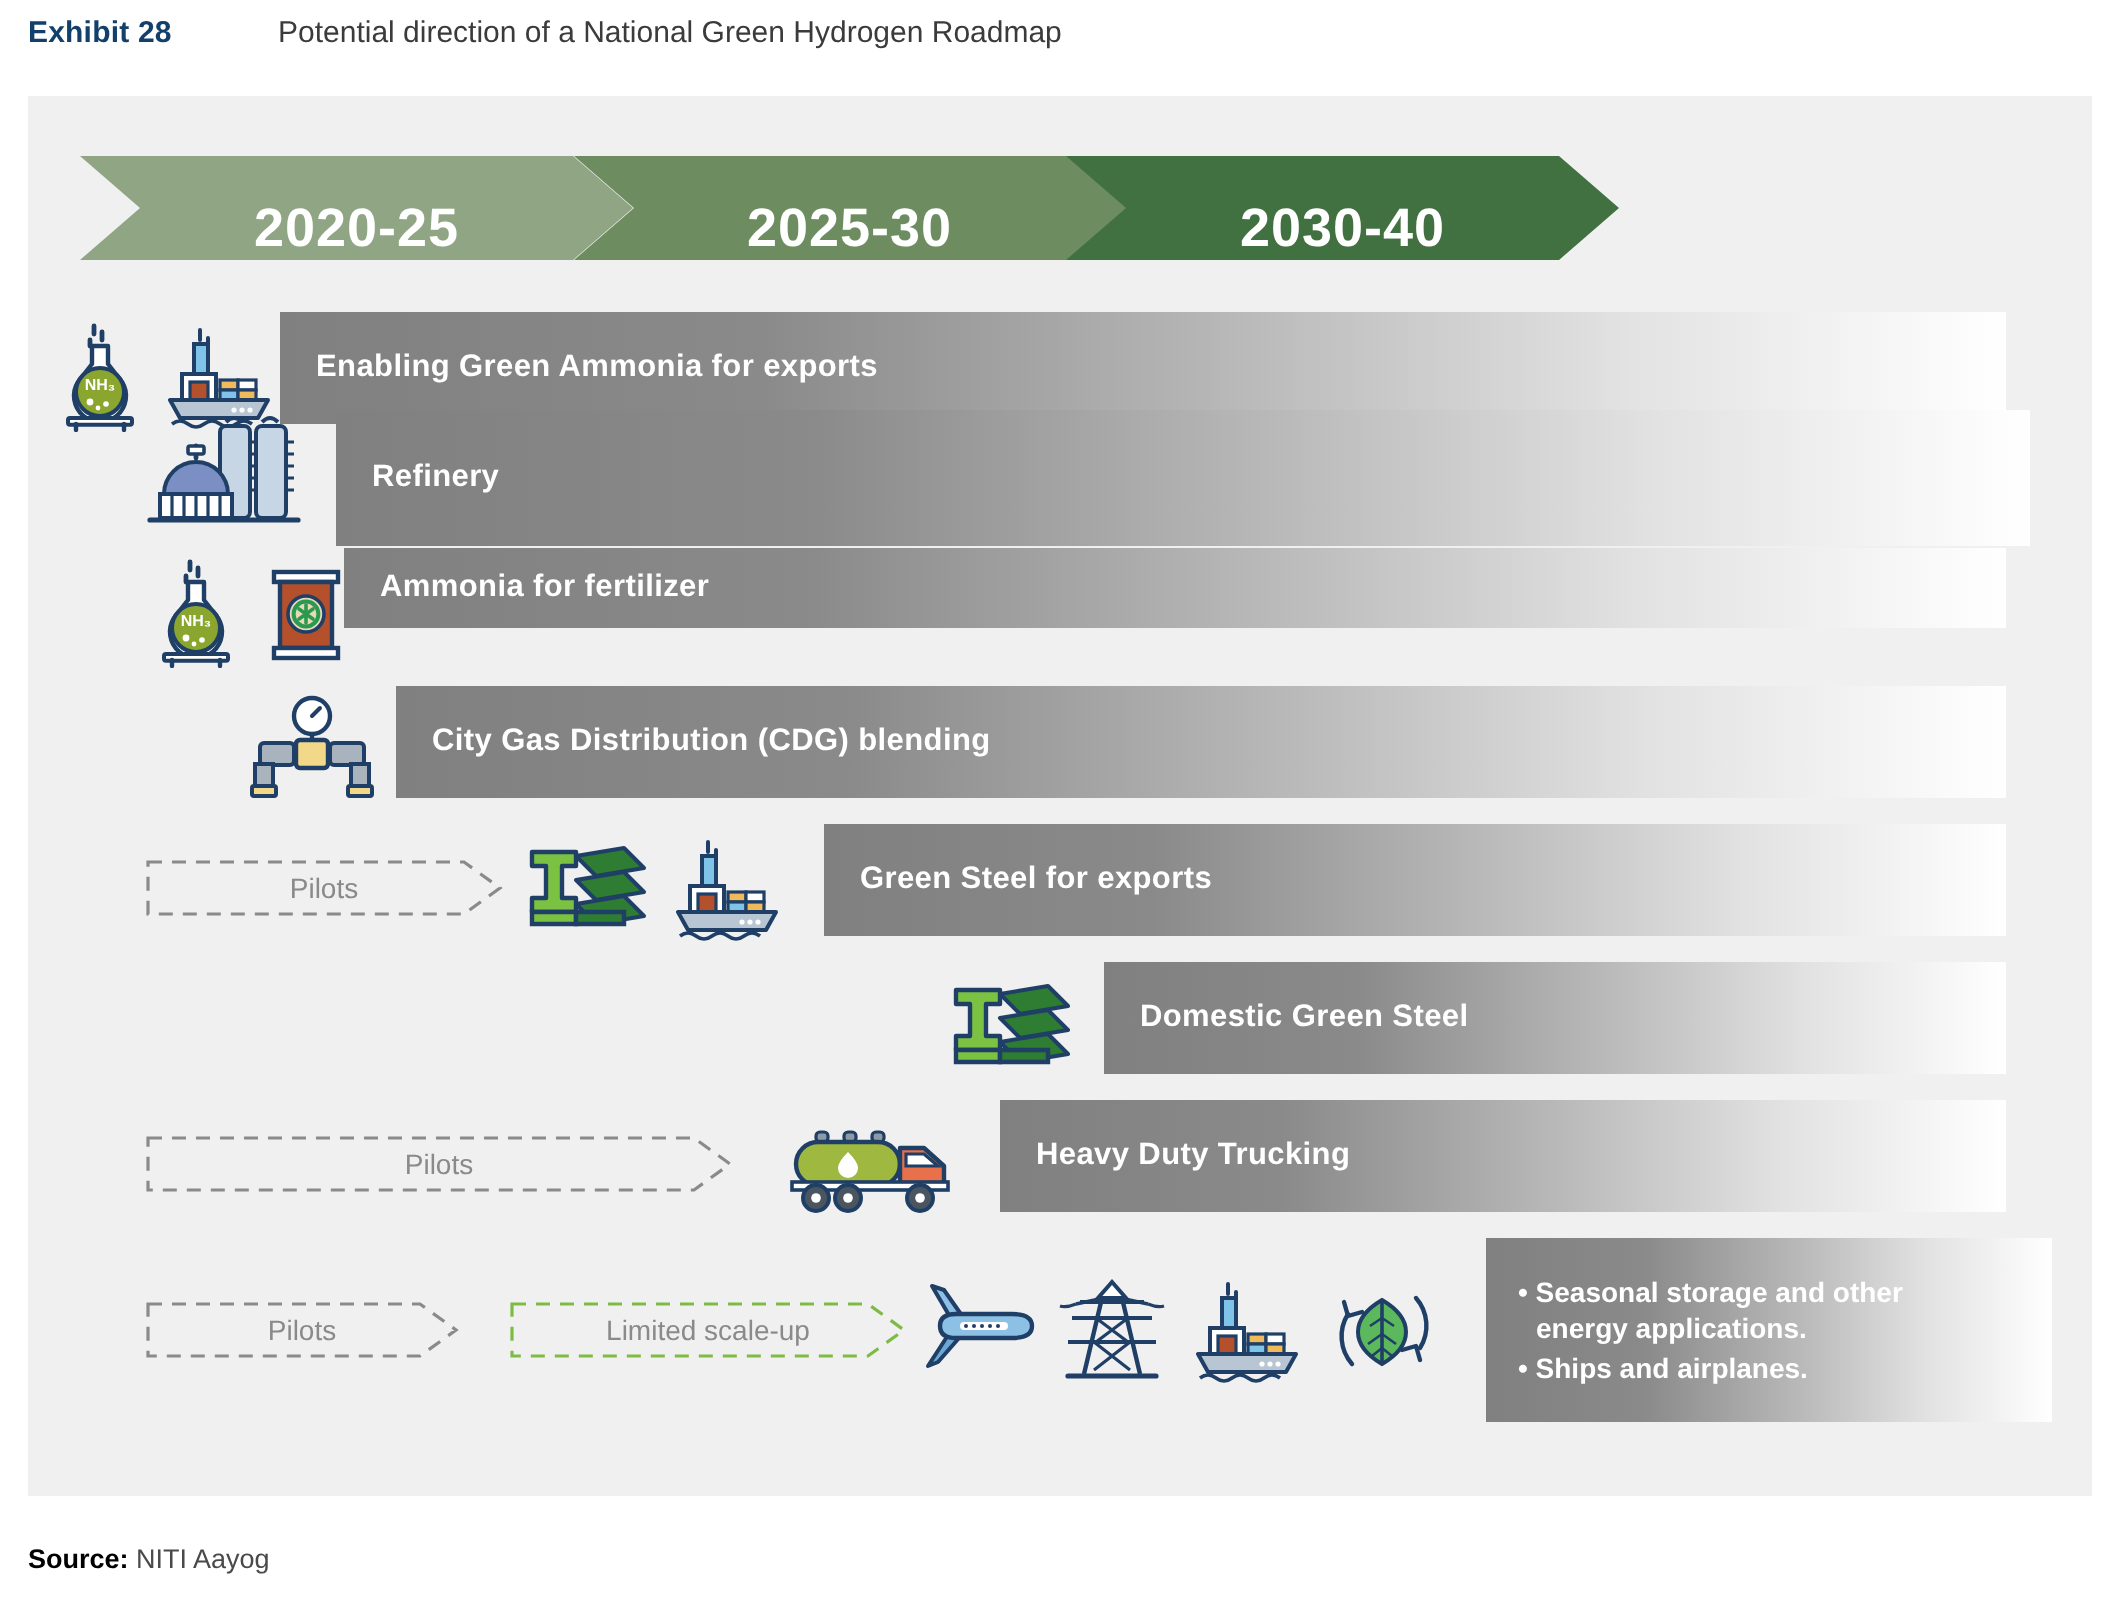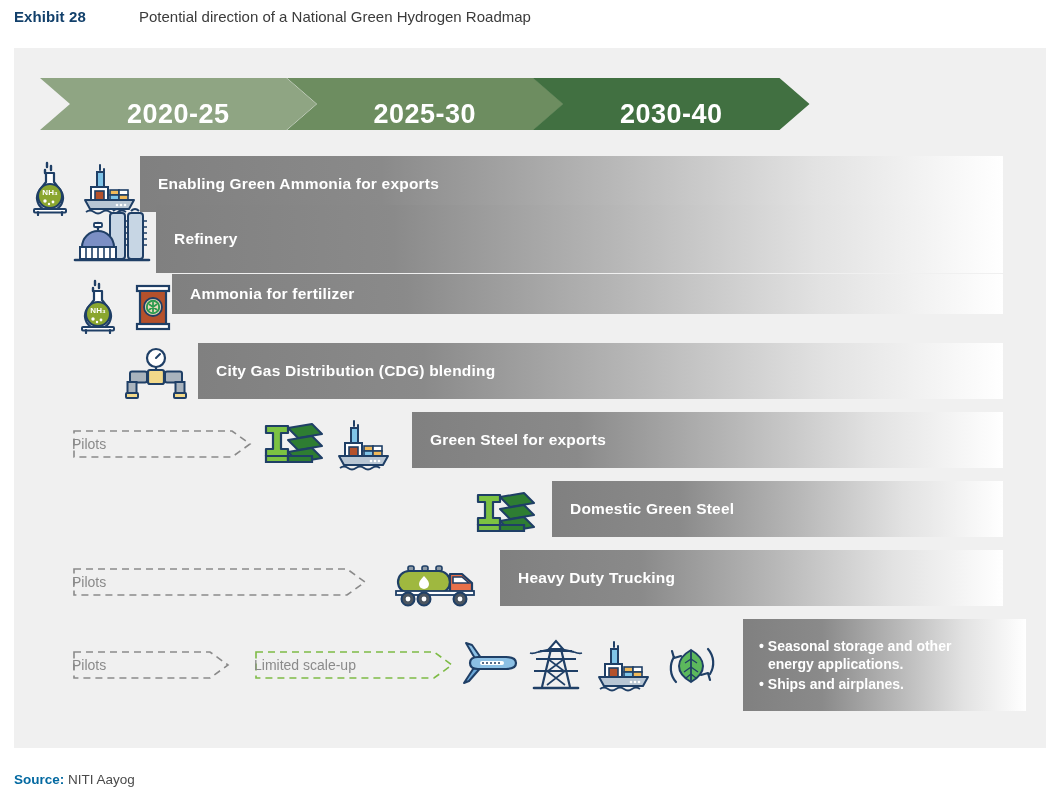--- a/index.html
+++ b/index.html
@@ -55,36 +55,36 @@
   .bullets{
     padding-left:16px;padding-right:8px;
     color:#ffffff;font-size:14px;font-weight:bold;line-height:1.3;
   }
   .bullets div{margin:2px 0;}
   .bullets .b2{margin-top:0;}
 
   
   .pilot{
     position:absolute;top:50%;transform:translateY(-50%);
-    height:38px;display:flex;align-items:center;justify-content:flex-start;
+    height:38px;display:flex;align-items:center;justify-content:center;
   }
   .pilot svg{position:absolute;left:0;top:0;}
   .pilot span{
     position:relative;z-index:2;font-size:14px;color:#8a8a8a;font-weight:400;
   }
 
   .icons{position:absolute;top:50%;transform:translateY(-50%);display:flex;align-items:center;gap:6px;}
   .icons svg{display:block;}
 
   
   .source{
     position:absolute;left:14px;top:772px;
     font-size:13.5px;color:#4a4a4a;
   }
-  .source b{color:#0369a1;}
+  .source b{color:#000000;}
 </style>
 </head>
 <body>
 
 <div class="exhibit-head">
   <div class="exhibit-label">Exhibit 28</div>
   <div class="exhibit-title">Potential direction of a National Green Hydrogen Roadmap</div>
 </div>
 
 <div class="canvas">
@@ -143,21 +143,21 @@
         <path d="M7 40 h49 l-5 9 h-39 z" fill="#b8c6d4" stroke="#1f3f66" stroke-width="2" stroke-linejoin="round"></path>
         <circle cx="43" cy="45" r="1.3" fill="#ffffff"></circle>
               <circle cx="47" cy="45" r="1.3" fill="#ffffff"></circle>
               <circle cx="39" cy="45" r="1.3" fill="#ffffff"></circle>
         <path d="M8 52 q4 -3 8 0 t8 0 t8 0 t8 0 t8 0" stroke="#1f3f66" stroke-width="1.8" fill="none"></path>
       </svg>
           </span>
         </div>
       </div>
       <div class="row" style="top: 157px; width: 1032px; height: 64px;">
-        <div class="bar" style="left: 142px; width: 847px; height: 68px; top: 0px; background: linear-gradient(90deg, rgb(128, 128, 128) 0%, rgb(138, 138, 138) 28%, rgb(184, 184, 184) 55%, rgb(226, 226, 226) 78%, rgb(255, 255, 255) 100%);">
+        <div class="bar" style="left: 154px; width: 847px; height: 68px; top: 0px; background: linear-gradient(90deg, rgb(128, 128, 128) 0%, rgb(138, 138, 138) 28%, rgb(184, 184, 184) 55%, rgb(226, 226, 226) 78%, rgb(255, 255, 255) 100%);">
           <div class="bar-label">Refinery</div>
         </div>
         <div class="icons" style="left: 58px; gap: 2px; top: 50%;">
           <span>
       <svg width="80" height="60" viewBox="0 0 80 60">
         <rect x="38" y="6" width="15" height="46" rx="3" fill="#c7d6e4" stroke="#1f3f66" stroke-width="2"></rect>
         <rect x="56" y="6" width="15" height="46" rx="3" fill="#c7d6e4" stroke="#1f3f66" stroke-width="2"></rect>
         <path d="M41 4 q4 -4 8 0" stroke="#1f3f66" stroke-width="2" fill="none"></path>
         <path d="M59 4 q4 -4 8 0" stroke="#1f3f66" stroke-width="2" fill="none"></path>
         <path d="M53 14 h4 M53 20 h4 M53 26 h4 M53 32 h4 M53 38 h4" stroke="#1f3f66" stroke-width="1.6"></path>

